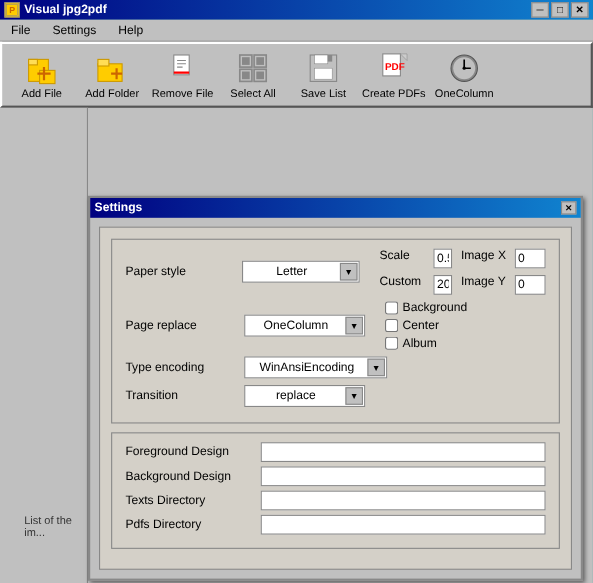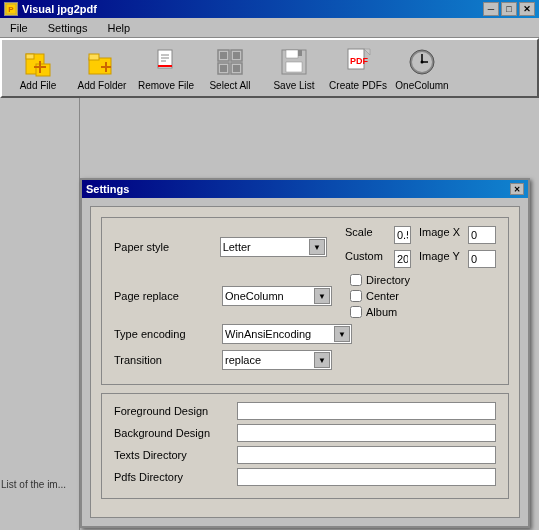--- a/index.html
+++ b/index.html
@@ -118,21 +118,21 @@
 
     .left-panel {
       width: 80px;
       background: #c0c0c0;
       border-right: 1px solid #888;
       position: relative;
     }
     .left-panel-text {
       position: absolute;
       bottom: 40px;
-      left: 1px;
+      left: 22px;
       font-size: 10px;
       color: #333;
       writing-mode: horizontal-tb;
     }
 
     
     .dialog-overlay {
       position: absolute;
       left: 80px;
       top: 80px;
@@ -235,20 +235,21 @@
     .select-wrapper select {
       width: 100%;
       height: 20px;
       border: 1px solid #888;
       background: white;
       font-size: 11px;
       padding: 1px 2px;
       appearance: none;
       -webkit-appearance: none;
       padding-right: 18px;
+      text-align: center;
     }
     .select-arrow {
       position: absolute;
       right: 2px;
       top: 2px;
       width: 16px;
       height: 16px;
       background: #c0c0c0;
       border: 1px solid #888;
       display: flex;
@@ -501,21 +502,21 @@
                   <select>
                     <option>OneColumn</option>
                     <option>TwoColumn</option>
                     <option>SinglePage</option>
                   </select>
                   <div class="select-arrow">▼</div>
                 </div>
                 <div class="checkbox-group" style="margin-left:10px;">
                   <div class="checkbox-row">
                     <input type="checkbox" style="">
-                    <span>Directory</span>
+                    <span>Background</span>
                   </div>
                   <div class="checkbox-row">
                     <input type="checkbox" style="">
                     <span>Center</span>
                   </div>
                   <div class="checkbox-row">
                     <input type="checkbox" style="">
                     <span>Album</span>
                   </div>
                 </div>

